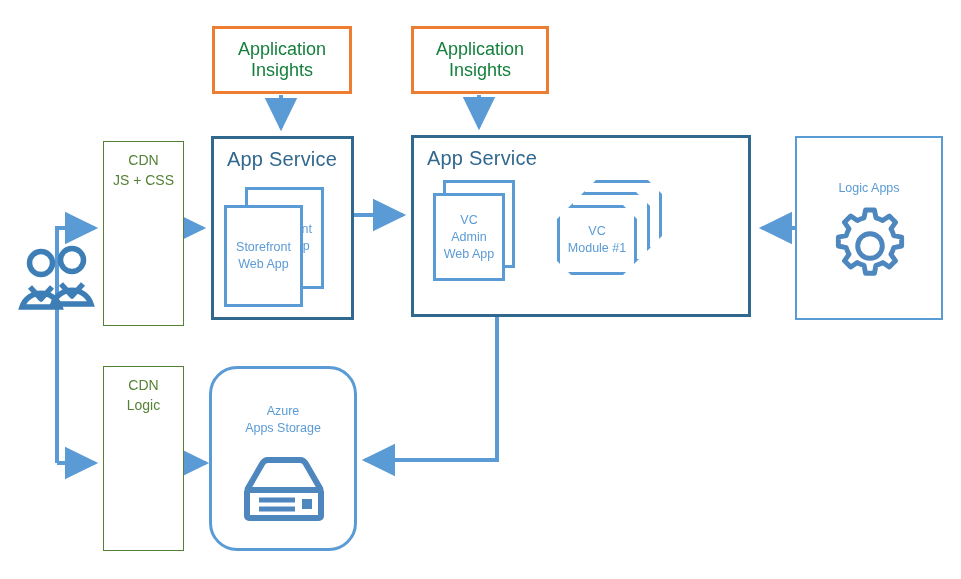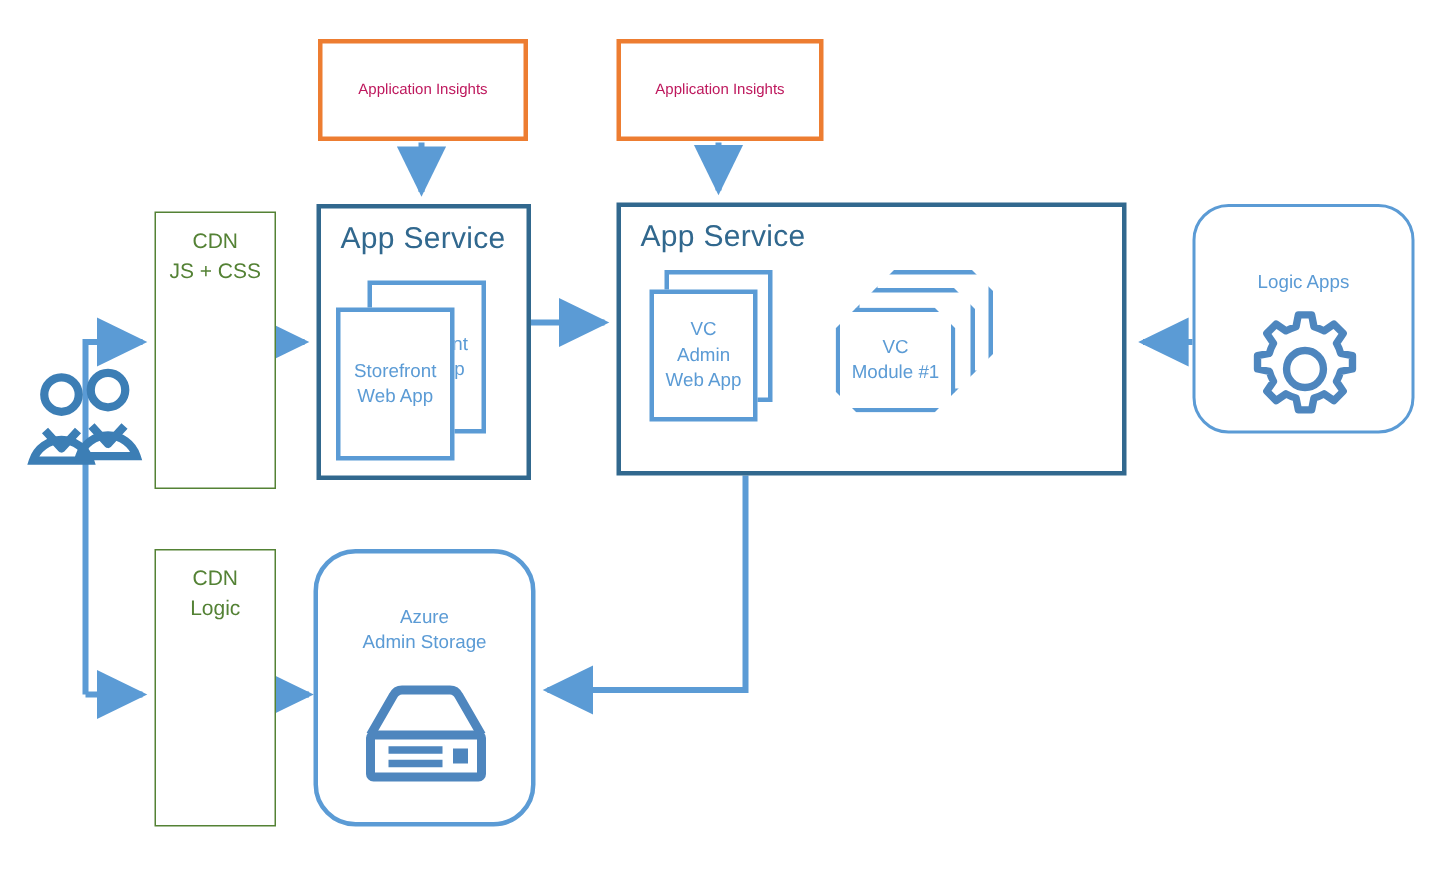--- a/index.html
+++ b/index.html
@@ -39,22 +39,22 @@
   .insights {
     border: 3px solid #ED7D31;
   }
   .insights-label {
     position: absolute;
     left: 0;
     right: 0;
     top: 50%;
     transform: translateY(-50%);
     text-align: center;
-    font-size: 10px;
-    color: #be185d;
+    font-size: 18px;
+    color: #15803d;
   }
   .cdn {
     border: 1.5px solid #548235;
     padding-left: 24px;
   }
   .cdn-label {
     position: absolute;
     left: 0;
     right: 0;
     top: 8px;
@@ -228,32 +228,32 @@
 Web App</div>
   </div>
 
   <div class="octa" style="left:582px; top:180px; width:80px; height:70px;"></div>
   <div class="octa" style="left:570px; top:192px; width:80px; height:70px;"></div>
   <div class="octa" style="left:557px; top:205px; width:80px; height:70px;">
     <div class="card-label">VC
 Module #1</div>
   </div>
 
-  <div class="node bluebox-thin" style="left:795px; top:136px; width:148px; height:153px;border-radius:24px;">
+  <div class="node bluebox-thin" style="left:795px; top:136px; width:148px; height:184px;">
     <div class="center-label" style="top:42px;">Logic Apps</div>
   </div>
   <div class="icon-holder" style="left:829px; top:205px; width:82px; height:82px;">
     <svg width="82" height="82" viewBox="0 0 100 100">
       <path fill="none" stroke="#4E86BE" stroke-width="6" stroke-linejoin="round" d="M44.6,6 h10.8 l1.9,9.6 a36,36 0 0 1 8.2,3.4 l8,-5.5 l7.6,7.6 l-5.5,8 a36,36 0 0 1 3.4,8.2 l9.6,1.9 v10.8 l-9.6,1.9 a36,36 0 0 1 -3.4,8.2 l5.5,8 l-7.6,7.6 l-8,-5.5 a36,36 0 0 1 -8.2,3.4 l-1.9,9.6 h-10.8 l-1.9,-9.6 a36,36 0 0 1 -8.2,-3.4 l-8,5.5 l-7.6,-7.6 l5.5,-8 a36,36 0 0 1 -3.4,-8.2 l-9.6,-1.9 v-10.8 l9.6,-1.9 a36,36 0 0 1 3.4,-8.2 l-5.5,-8 l7.6,-7.6 l8,5.5 a36,36 0 0 1 8.2,-3.4 Z"></path>
       <circle cx="50" cy="50" r="15" fill="none" stroke="#4E86BE" stroke-width="6"></circle>
     </svg>
   </div>
 
   <div class="node bluebox" style="left:209px; top:366px; width:148px; height:185px;border-radius:28px;">
-    <div class="center-label" style="top:34px;"><span>Azure</span><br><span>Admin Storage</span></div>
+    <div class="center-label" style="top:34px;"><span>Azure</span><br><span>Apps Storage</span></div>
   </div>
   <div class="icon-holder" style="left:238px; top:452px; width:92px; height:76px;">
     <svg width="92" height="76" viewBox="0 0 92 76">
 
       <path d="M9,38 L24,12 Q26,8 30,8 L62,8 Q66,8 68,12 L83,38" fill="none" stroke="#4E86BE" stroke-width="6" stroke-linejoin="round"></path>
 
       <rect x="9" y="38" width="74" height="28" rx="2" fill="none" stroke="#4E86BE" stroke-width="6"></rect>
 
       <line x1="21" y1="48" x2="57" y2="48" stroke="#4E86BE" stroke-width="5"></line>
       <line x1="21" y1="57" x2="57" y2="57" stroke="#4E86BE" stroke-width="5"></line>

